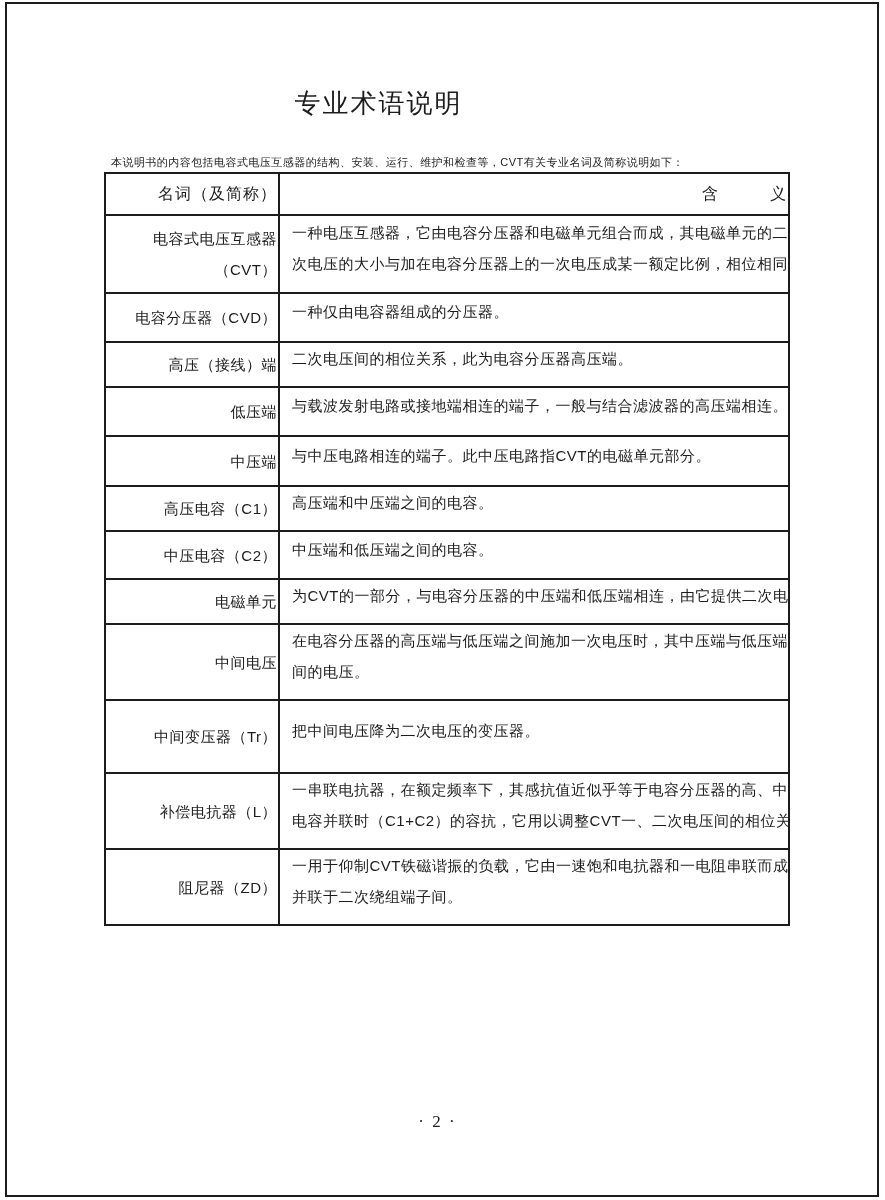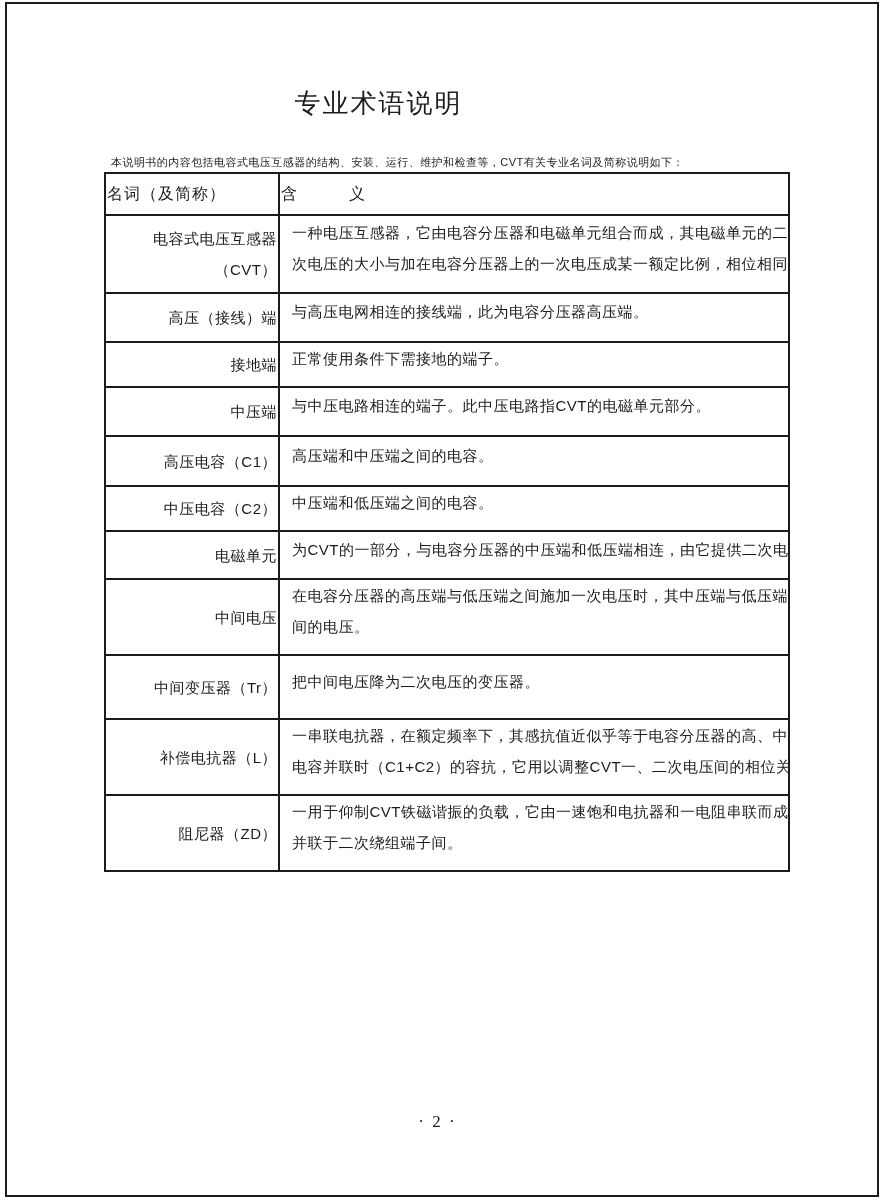--- a/index.html
+++ b/index.html
@@ -48,21 +48,21 @@
   }
   .glossary th, .glossary td {
     border: 2px solid var(--ink);
     vertical-align: middle;
     overflow: hidden;
   }
   .glossary thead tr { height: 42px; }
   .glossary th {
     font-weight: normal;
     font-size: 16px;
-    text-align: left;
+    text-align: right;
     letter-spacing: 1px;
     white-space: pre;
   }
   .term-cell {
     text-align: right;
     font-size: 15px;
     line-height: 31px;
     letter-spacing: 0.5px;
     white-space: pre-line;
   }
@@ -118,26 +118,30 @@
       </tr>
     </thead>
     <tbody id="glossary-body">
         <tr>
           <td class="term-cell">电容式电压互感器
 （CVT）</td>
           <td class="meaning-cell">一种电压互感器，它由电容分压器和电磁单元组合而成，其电磁单元的二
 次电压的大小与加在电容分压器上的一次电压成某一额定比例，相位相同。</td>
         </tr>
         <tr>
-          <td class="term-cell">高压（接线）端</td>
-          <td class="meaning-cell">与高压电网相连的接线端，此为电容分压器高压端。</td>
+          <td class="term-cell">电容分压器（CVD）</td>
+          <td class="meaning-cell">一种仅由电容器组成的分压器。</td>
         </tr>
         <tr>
-          <td class="term-cell">接地端</td>
-          <td class="meaning-cell">正常使用条件下需接地的端子。</td>
+          <td class="term-cell">高压（接线）端</td>
+          <td class="meaning-cell">二次电压间的相位关系，此为电容分压器高压端。</td>
+        </tr>
+        <tr>
+          <td class="term-cell">低压端</td>
+          <td class="meaning-cell">与载波发射电路或接地端相连的端子，一般与结合滤波器的高压端相连。</td>
         </tr>
         <tr>
           <td class="term-cell">中压端</td>
           <td class="meaning-cell">与中压电路相连的端子。此中压电路指CVT的电磁单元部分。</td>
         </tr>
         <tr>
           <td class="term-cell">高压电容（C1）</td>
           <td class="meaning-cell">高压端和中压端之间的电容。</td>
         </tr>
         <tr>

